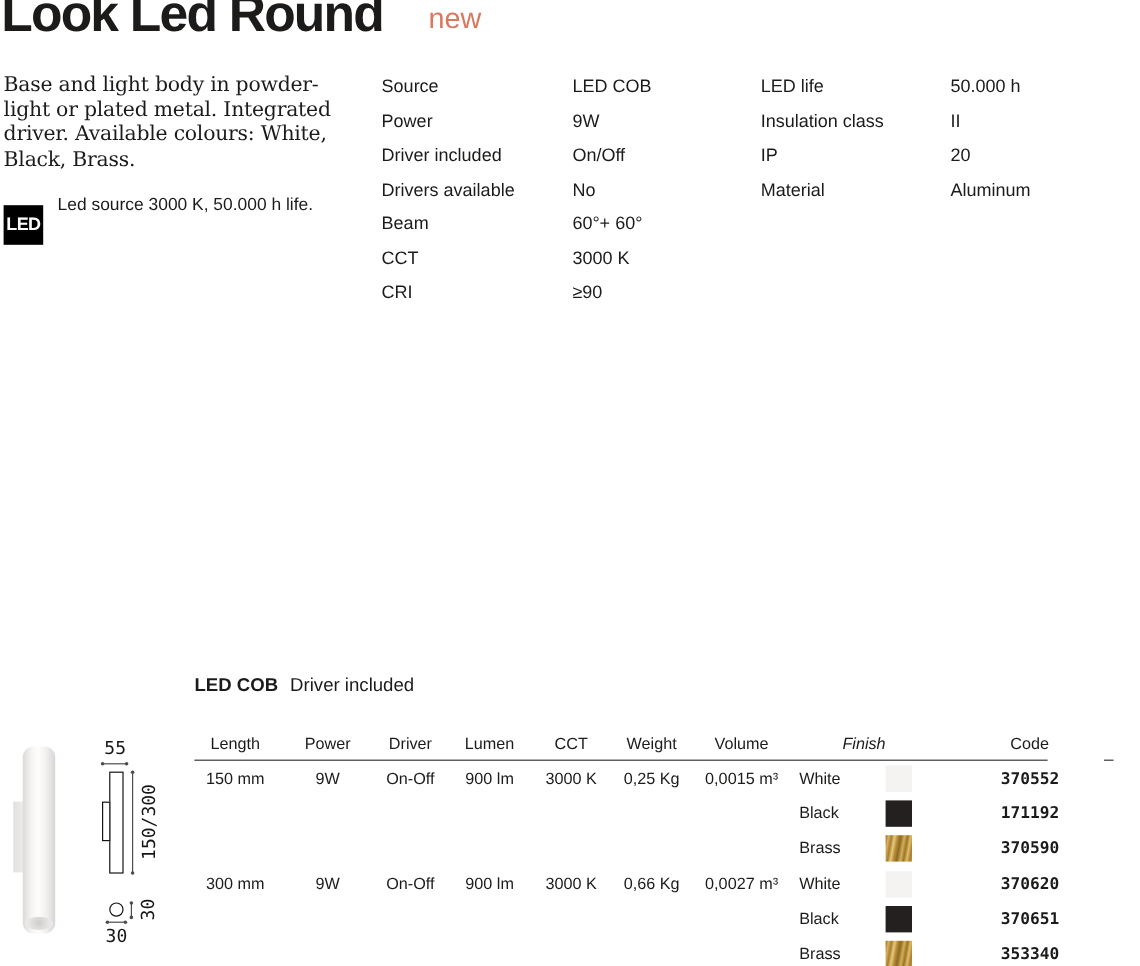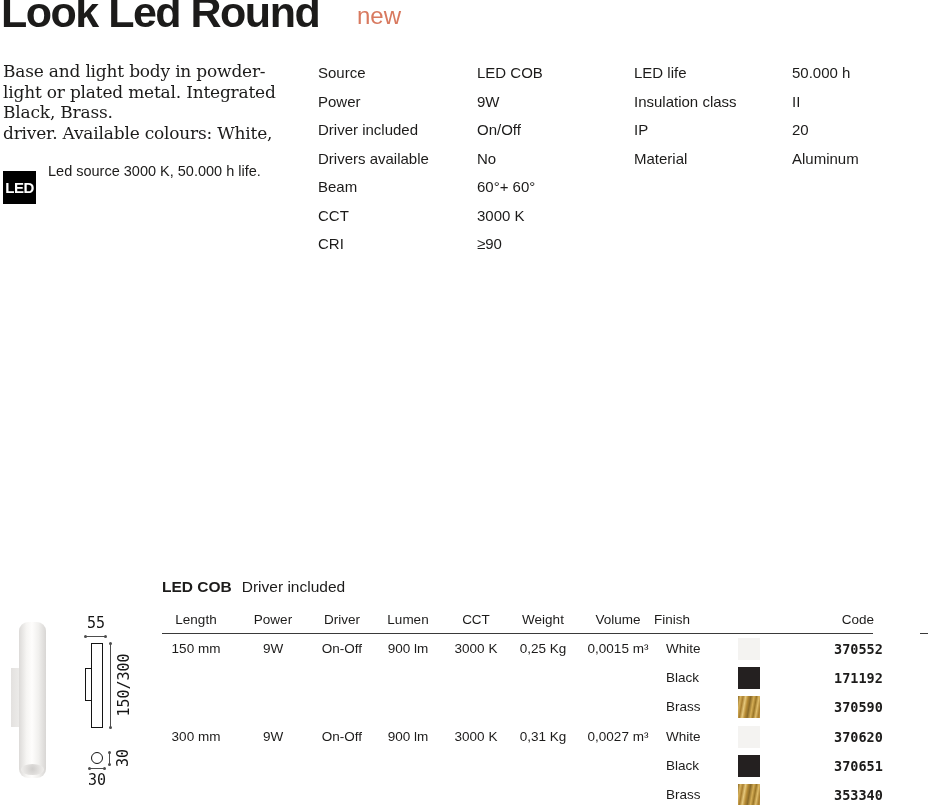--- a/index.html
+++ b/index.html
@@ -39,21 +39,21 @@
   
   .dim-text { font-family:"DejaVu Sans Mono", monospace; font-size:15px; color:#161616; }
   .dim-line { background:#4d4d4d; }
   .dim-dot  { width:3px; height:3px; border-radius:50%; background:#4d4d4d; }
   #dwg-rect  { left:91px; top:643px; width:12px; height:85px; border:1.6px solid #141414; background:#fff; }
   #dwg-mount { left:85px; top:668px; width:7px; height:33px; border:1.6px solid #141414; background:#fff; }
   #dwg-circle{ left:91px; top:752px; width:12px; height:12px; border:1.6px solid #141414; border-radius:50%; background:#fff; }
   .rot { transform:rotate(-90deg); }
 
   
-  #tbl-title { left:162px; top:578px; font-size:15.5px; }
+  #tbl-title { left:162px; top:563px; font-size:15.5px; }
   #tbl-title .b { font-weight:700; } #tbl-title .r { font-weight:400; margin-left:10px; }
   .trow { position:absolute; left:162px; width:790px; height:29px; display:flex;
     align-items:center; font-size:13.5px; }
   .c { flex:0 0 auto; text-align:center; white-space:nowrap; }
   .c-length{width:68px;} .c-power{width:86px;} .c-driver{width:52px;} .c-lumen{width:80px;}
   .c-cct{width:56px;} .c-weight{width:78px;} .c-volume{width:72px;}
   .c-finish{width:84px; text-align:left; padding-left:12px;}
   .c-swatch{width:60px; display:flex; align-items:center;}
   .c-code{width:120px; text-align:left; padding-left:36px; font-family:"DejaVu Sans Mono", monospace; font-weight:700; font-size:13.5px;}
   .c-new{width:70px; text-align:left; padding-left:38px; font-weight:600; font-size:13px;}
@@ -65,22 +65,22 @@
 </style>
 </head>
 <body>
 
 <h1 class="abs" id="title">Look Led Round</h1>
 <span class="abs" id="title-new" style="color:#d8795f;">new</span>
 
 <div class="abs" id="description">
   <div>Base and light body in powder-</div>
   <div>light or plated metal. Integrated</div>
+  <div>driver. Available colours: White,</div>
   <div>Black, Brass.</div>
-  <div>driver. Available colours: White,</div>
 </div>
 
 <div class="abs" id="led-badge">LED</div>
 <div class="abs" id="led-note">Led source 3000 K, 50.000 h life.</div>
 
 <div class="abs" id="specs-1">
   <div class="spec-row" style="top:0px">
       <span class="spec-label">Source</span>
       <span class="spec-value">LED COB</span>
     </div>
@@ -166,21 +166,21 @@
 </div>
 
 <div class="trow" id="tbl-head">
   <span class="c c-length">Length</span>
   <span class="c c-power">Power</span>
   <span class="c c-driver">Driver</span>
   <span class="c c-lumen">Lumen</span>
   <span class="c c-cct">CCT</span>
   <span class="c c-weight">Weight</span>
   <span class="c c-volume">Volume</span>
-  <span class="c c-finish" style="text-align:left; padding-left:0;">Finish</span>
+  <span class="c c-finish" style="text-align:right; padding-left:0;font-style:italic;">Finish</span>
   <span class="c c-swatch"></span>
   <span class="c c-code">Code</span>
 </div>
 <div class="abs" id="rule-main"></div>
 <div class="abs" id="rule-new"></div>
 
 <div class="trow" style="top:634px">
   <span class="c c-length">150 mm</span>
   <span class="c c-power">9W</span>
   <span class="c c-driver">On-Off</span>
@@ -225,21 +225,21 @@
   <span class="c c-code">370590</span>
   <span class="c c-new" style="color: rgb(207, 111, 82);">new</span>
 </div>
 
 <div class="trow" style="top:722px">
   <span class="c c-length">300 mm</span>
   <span class="c c-power">9W</span>
   <span class="c c-driver">On-Off</span>
   <span class="c c-lumen">900 lm</span>
   <span class="c c-cct">3000 K</span>
-  <span class="c c-weight">0,31 Kg</span>
+  <span class="c c-weight">0,66 Kg</span>
   <span class="c c-volume">0,0027 m³</span>
   <span class="c c-finish">White</span>
   <span class="c c-swatch">
       <span class="swatch" style="background: rgb(244, 243, 241);"></span>
     </span>
   <span class="c c-code">370620</span>
   <span class="c c-new" style="color: rgb(207, 111, 82);">new</span>
 </div>
 <div class="trow" style="top:751px">
   <span class="c c-length"></span>

